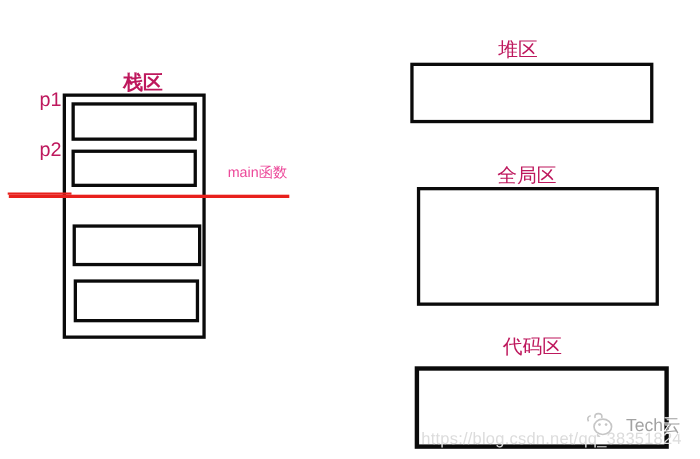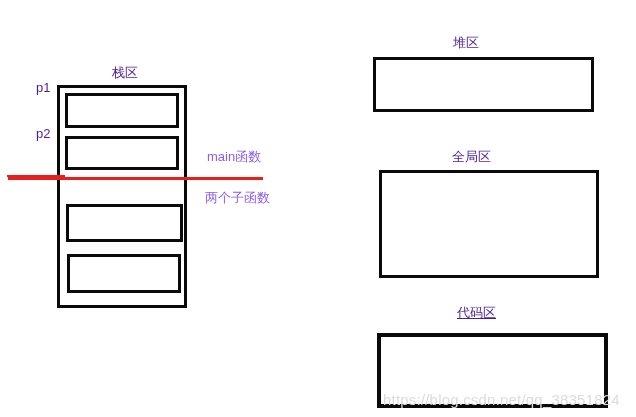--- a/index.html
+++ b/index.html
@@ -11,54 +11,54 @@
     overflow:hidden;
   }
   .box{
     position:absolute;
     border:3px solid #0a0a0a;
     background:#ffffff;
     box-sizing:border-box;
   }
   .lbl{
     position:absolute;
-    color:#4c1d95;
-    font-size:13px;
+    color:#be185d;
+    font-size:18px;
     line-height:1.2;
     white-space:nowrap;
   }
   .red-lbl{
     position:absolute;
-    color:#8b5cf6;
+    color:#ec4899;
     font-size:13px;
     white-space:nowrap;
   }
   .red-line{
     position:absolute;
     background:#e8201c;
   }
   
-  .stack-title{left:112px;top:65px;}
+  .stack-title{left:112px;top:65px;font-weight:bold;}
   .stack-outer{left:57px;top:85px;width:130px;height:223px;}
   .slot1{left:65px;top:93px;width:114px;height:35px;}
   .slot2{left:65px;top:136px;width:114px;height:34px;}
   .slot3{left:66px;top:204px;width:117px;height:38px;}
   .slot4{left:67px;top:254px;width:114px;height:39px;}
   .p1{left:36px;top:80px;}
   .p2{left:36px;top:126px;}
   .line-a{left:7px;top:175px;width:58px;height:2px;}
   .line-b{left:8px;top:177px;width:255px;height:3px;}
   .main-lbl{left:207px;top:148px;}
   .sub-lbl{left:205px;top:189px;}
   
   .heap-title{left:453px;top:35px;}
   .heap-box{left:373px;top:57px;width:221px;height:55px;}
   .global-title{left:452px;top:149px;font-family:Liberation Serif, serif;}
   .global-box{left:379px;top:170px;width:220px;height:108px;}
-  .code-title{left:457px;top:305px;text-decoration:underline;}
+  .code-title{left:457px;top:305px;}
   .code-box{left:377px;top:333px;width:231px;height:75px;border-width:4px;}
   
   .wm-url{
     position:absolute;
     left:383px;top:391px;
     font-size:15px;
     color:#dcdcdc;
     letter-spacing:0.2px;
     white-space:nowrap;
     z-index:3;
@@ -88,26 +88,36 @@
   <div class="box slot2"></div>
   <div class="box slot3"></div>
   <div class="box slot4"></div>
   <div class="lbl p1">p1</div>
   <div class="lbl p2">p2</div>
 
   <div class="red-line line-a"></div>
   <div class="red-line line-b"></div>
 
   <div class="red-lbl main-lbl">main函数</div>
-  <div class="red-lbl sub-lbl">两个子函数</div>
 
   <div class="lbl heap-title">堆区</div>
   <div class="box heap-box"></div>
 
   <div class="lbl global-title">全局区</div>
   <div class="box global-box"></div>
 
   <div class="lbl code-title">代码区</div>
   <div class="box code-box"></div>
 
   <div class="wm-url">https://blog.csdn.net/qq_38351824</div>
+  <div class="brand">
+    <svg class="brand-logo" viewBox="0 0 36 26" fill="none" stroke="#c6c6c6" stroke-width="1.5">
+      <path d="M6 9 Q4 5 8 4"></path>
+      <path d="M12 6 Q11 2 15 2 Q19 2 18 6"></path>
+      <ellipse cx="19" cy="14" rx="8" ry="7"></ellipse>
+      <path d="M14 20 Q12 24 17 23" fill="#d2d2d2" stroke="none"></path>
+      <circle cx="16" cy="12" r="1.2" fill="#c6c6c6" stroke="none"></circle>
+      <circle cx="22" cy="12" r="1.2" fill="#c6c6c6" stroke="none"></circle>
+    </svg>
+    <span class="brand-text">Tech云</span>
+  </div>
 
 </div>
 
 </body></html>

